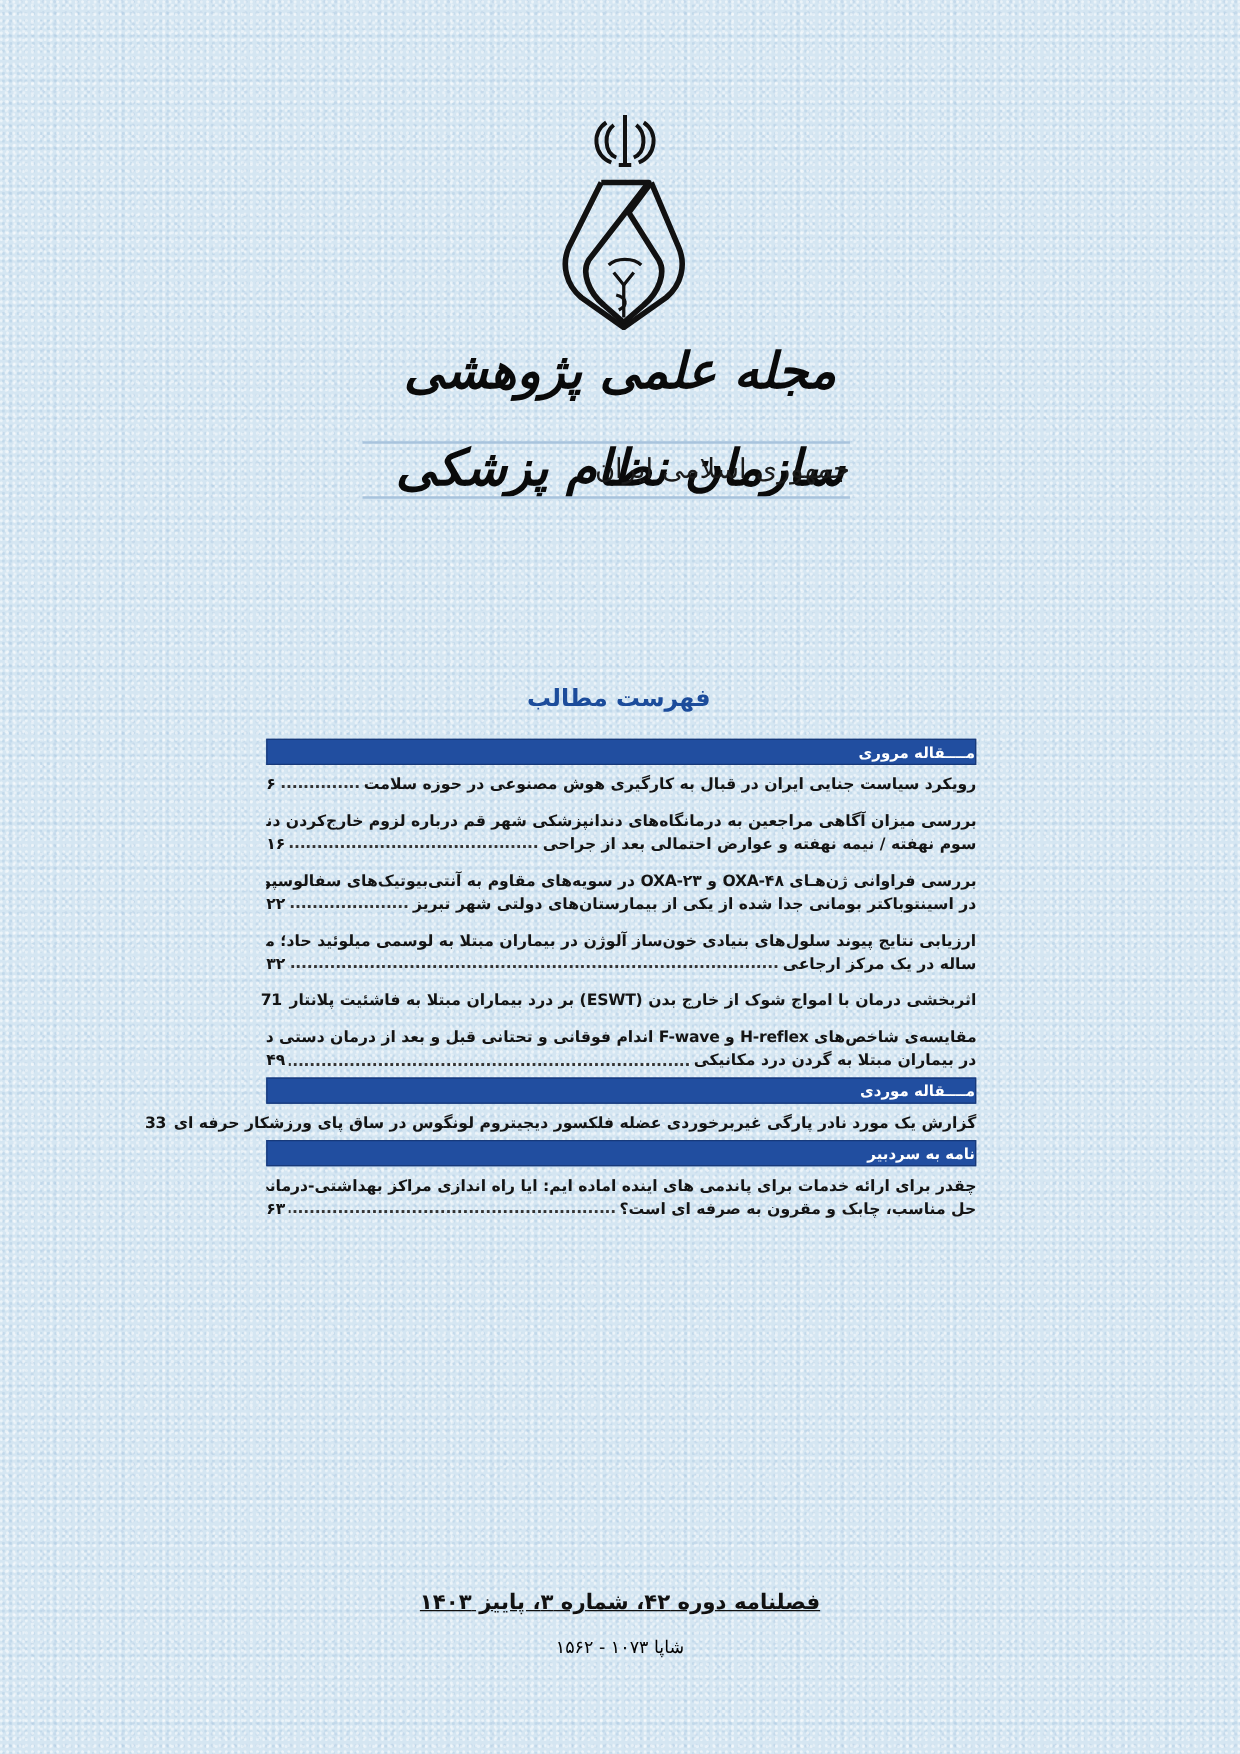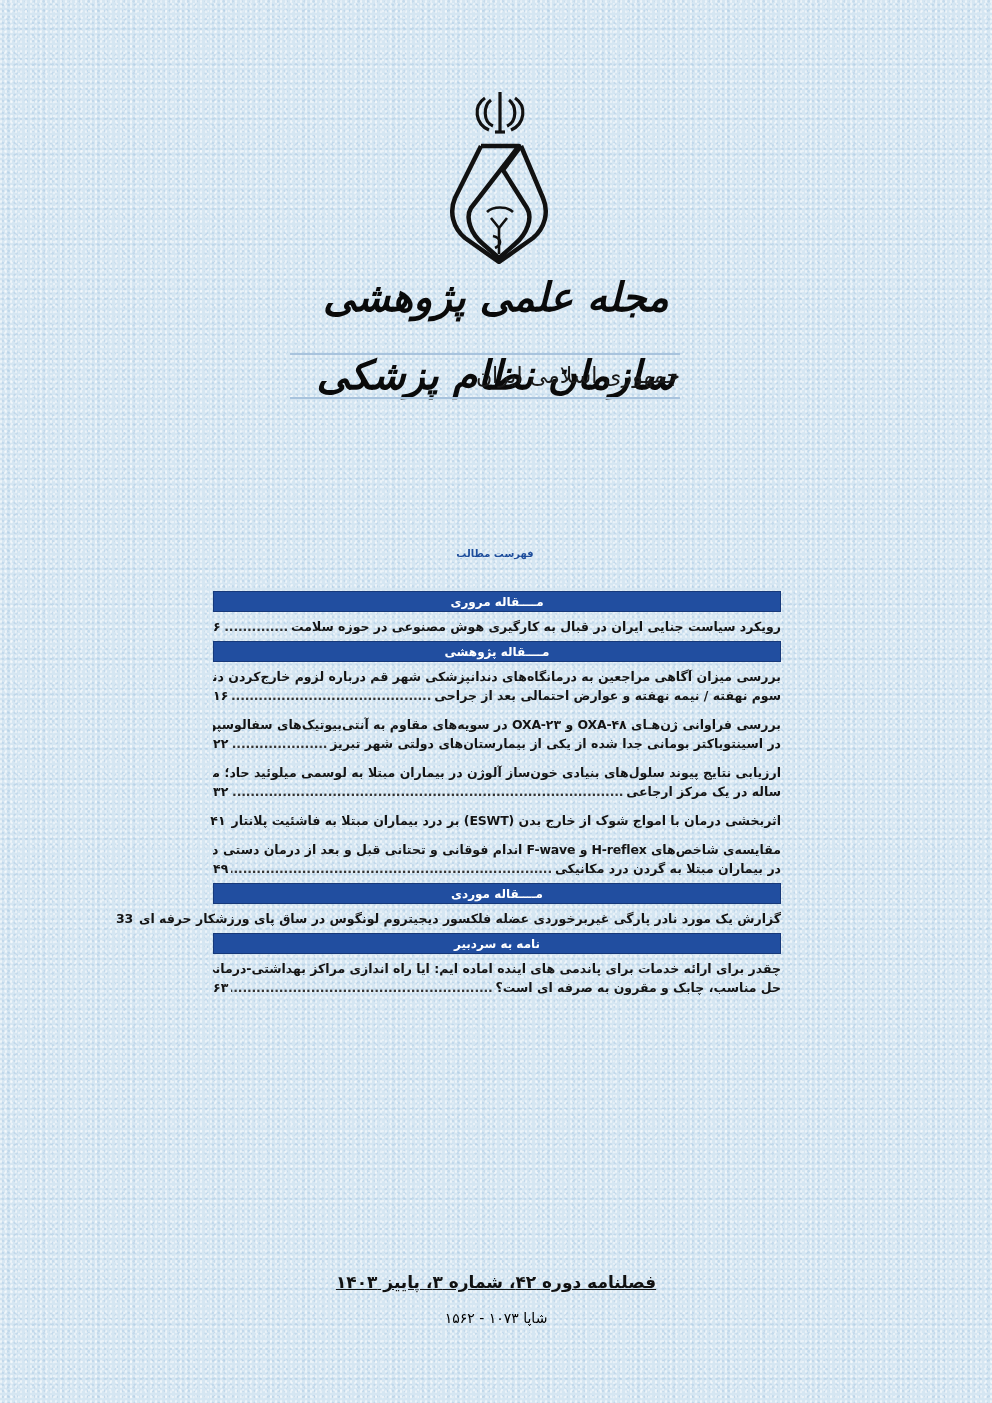--- a/index.html
+++ b/index.html
@@ -25,25 +25,25 @@
     }
     .rule { position: absolute; left: 290px; width: 390px; height: 2px; background: #a8c3dd; }
     .rule.top { top: 353px; }
     .rule.bottom { top: 397px; }
     .subtitle {
       position: absolute; left: 290px; top: 358px; width: 390px; text-align: right;
       direction: rtl; font-size: 22px; line-height: 36px; color: #1a1a1a;
     }
     .toc-heading {
       position: absolute; left: 290px; top: 548px; width: 410px; text-align: center;
-      direction: rtl; font-weight: bold; font-size: 10px; color: #1c4c9b;
+      direction: rtl; font-weight: bold; font-size: 19px; color: #1c4c9b;
     }
     .toc { position: absolute; left: 213px; top: 591px; width: 568px; direction: rtl; }
     .section-bar {
-      background: #214ea0; color: #fff; text-align: center; font-weight: bold;
+      background: #214ea0; color: #fff; text-align: right; font-weight: bold;
       font-size: 12px; height: 21px; line-height: 21px; border: 1px solid #17397a;
       box-sizing: border-box;
     }
     .entry {
       font-weight: bold; font-size: 12.5px; line-height: 19px; color: #141414;
       text-align: justify; padding: 5px 0 5px 0; letter-spacing: -0.2px;
     }
     .entry .line { display: block; white-space: nowrap; overflow: hidden; }
     .entry .last { display: flex; direction: rtl; white-space: nowrap; }
     .entry .last .t { flex: 0 0 auto; }
@@ -94,21 +94,20 @@
 
   <div class="toc" id="toc">
       <div class="section-bar">مــــقاله مروری</div>
       <div class="entry">
         <span class="last">
           <span class="t">رویکرد سیاست جنایی ایران در قبال به کارگیری هوش مصنوعی در حوزه سلامت</span>
           <span class="dots"></span>
           <span class="pg">۶</span>
         </span>
       </div>
-      <div class="section-bar">مــــقاله پژوهشی</div>
       <div class="entry">
         <span class="line">بررسی میزان آگاهی مراجعین به درمانگاه‌های دندانپزشکی شهر قم درباره لزوم خارج‌کردن دندان‌های مولر</span>
         <span class="last">
           <span class="t">سوم نهفته / نیمه نهفته و عوارض احتمالی بعد از جراحی</span>
           <span class="dots"></span>
           <span class="pg">۱۶</span>
         </span>
       </div>
       <div class="entry">
         <span class="line">بررسی فراوانی ژن‌هـای OXA-۴۸ و OXA-۲۳ در سویه‌های مقاوم به آنتی‌بیوتیک‌های سفالوسپورین ها و کارباپنم ها</span>
@@ -123,21 +122,21 @@
         <span class="last">
           <span class="t">ساله در یک مرکز ارجاعی</span>
           <span class="dots"></span>
           <span class="pg">۳۲</span>
         </span>
       </div>
       <div class="entry">
         <span class="last">
           <span class="t">اثربخشی درمان با امواج شوک از خارج بدن (ESWT) بر درد بیماران مبتلا به فاشئیت پلانتار</span>
           <span class="dots"></span>
-          <span class="pg">۴۱</span>
+          <span class="pg">71</span>
         </span>
       </div>
       <div class="entry">
         <span class="line">مقایسه‌ی شاخص‌های H-reflex و F-wave اندام فوقانی و تحتانی قبل و بعد از درمان دستی در ناحیه‌ی گردن</span>
         <span class="last">
           <span class="t">در بیماران مبتلا به گردن درد مکانیکی</span>
           <span class="dots"></span>
           <span class="pg">۴۹</span>
         </span>
       </div>

